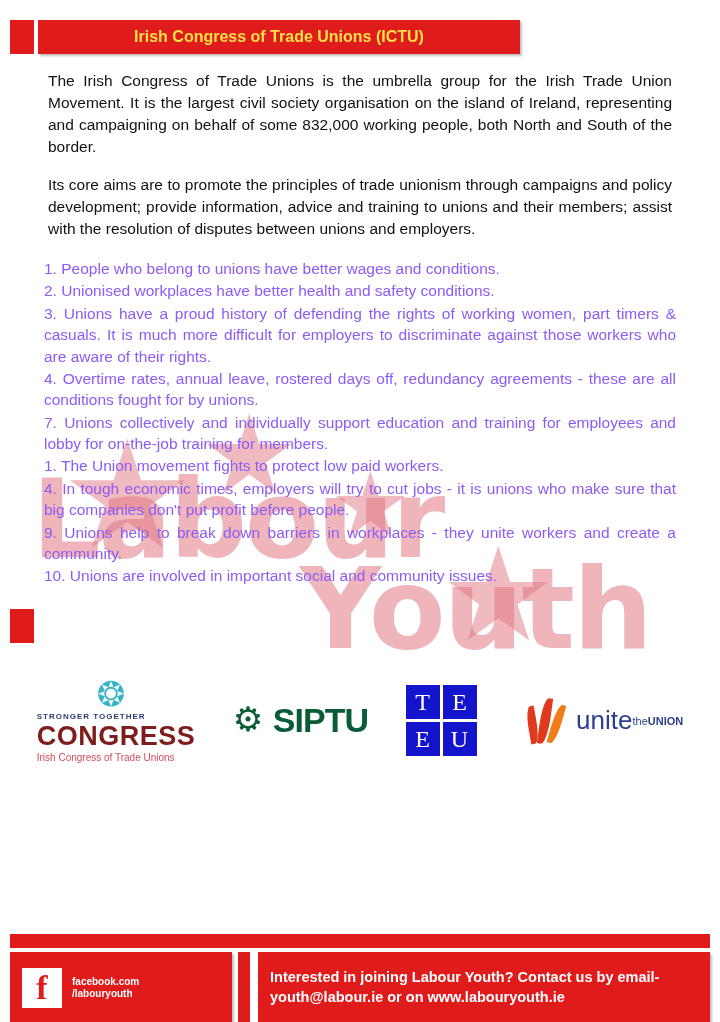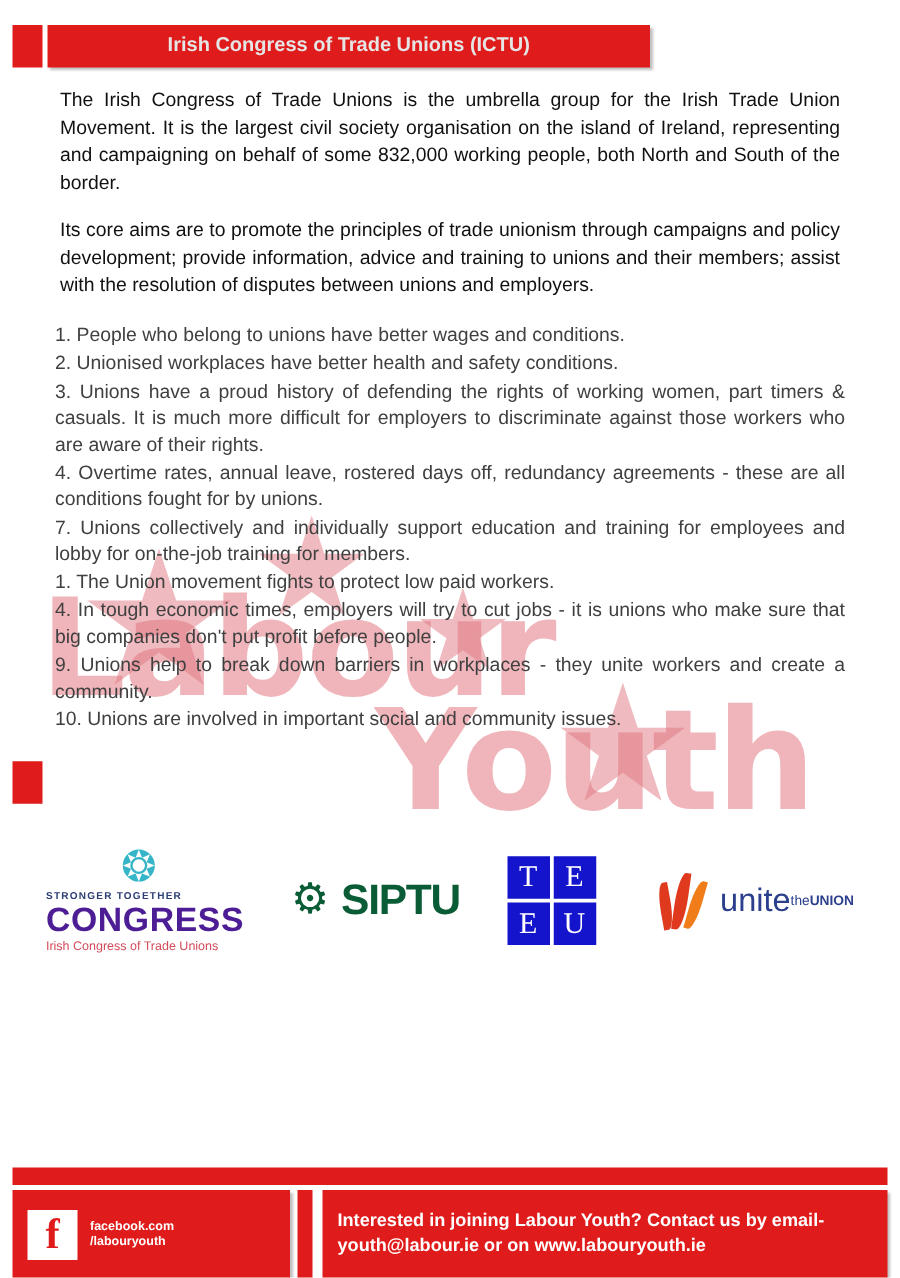--- a/index.html
+++ b/index.html
@@ -73,21 +73,21 @@
     height: 34px;
     background: #e01b1b;
   }
   .banner-main {
     position: absolute;
     left: 28px;
     top: 0;
     right: 190px;
     height: 34px;
     background: #e01b1b;
-    color: #e5e5e5;
+    color: #fde047;
     font-weight: bold;
     font-size: 16px;
     display: flex;
     align-items: center;
     justify-content: center;
     box-shadow: 2px 2px 2px rgba(0,0,0,0.25);
   }
 
   .section-banner-1 { margin-top: 20px; }
 
@@ -102,21 +102,21 @@
   .body-text p { margin: 0 0 16px 0; }
 
   
   .reasons {
     position: relative;
     z-index: 10;
     margin: 18px 44px 0 44px;
     font-size: 15.5px;
     line-height: 1.38;
     text-align: justify;
-    color: #404040;
+    color: #8b5cf6;
   }
   .reasons .item { margin-bottom: 1px; }
 
   
   .logos {
     margin: 18px 0 0 0;
     height: 120px;
     display: flex;
     align-items: center;
     justify-content: space-around;
@@ -134,21 +134,21 @@
   .congress .top-line {
     font-size: 8px;
     letter-spacing: 1px;
     color: #2c3e73;
     font-family: "Liberation Sans", sans-serif;
     font-weight: bold;
   }
   .congress .main-word {
     font-size: 27px;
     font-weight: bold;
-    color: #4c1d95;
+    color: #7f1d1d;
     letter-spacing: 0.5px;
     font-family: "Liberation Sans", sans-serif;
   }
   .congress .sub-line {
     font-size: 10px;
     color: #d24b5a;
     font-family: "Liberation Sans", sans-serif;
   }
   .congress-flower {
     color: #36b5c8;

